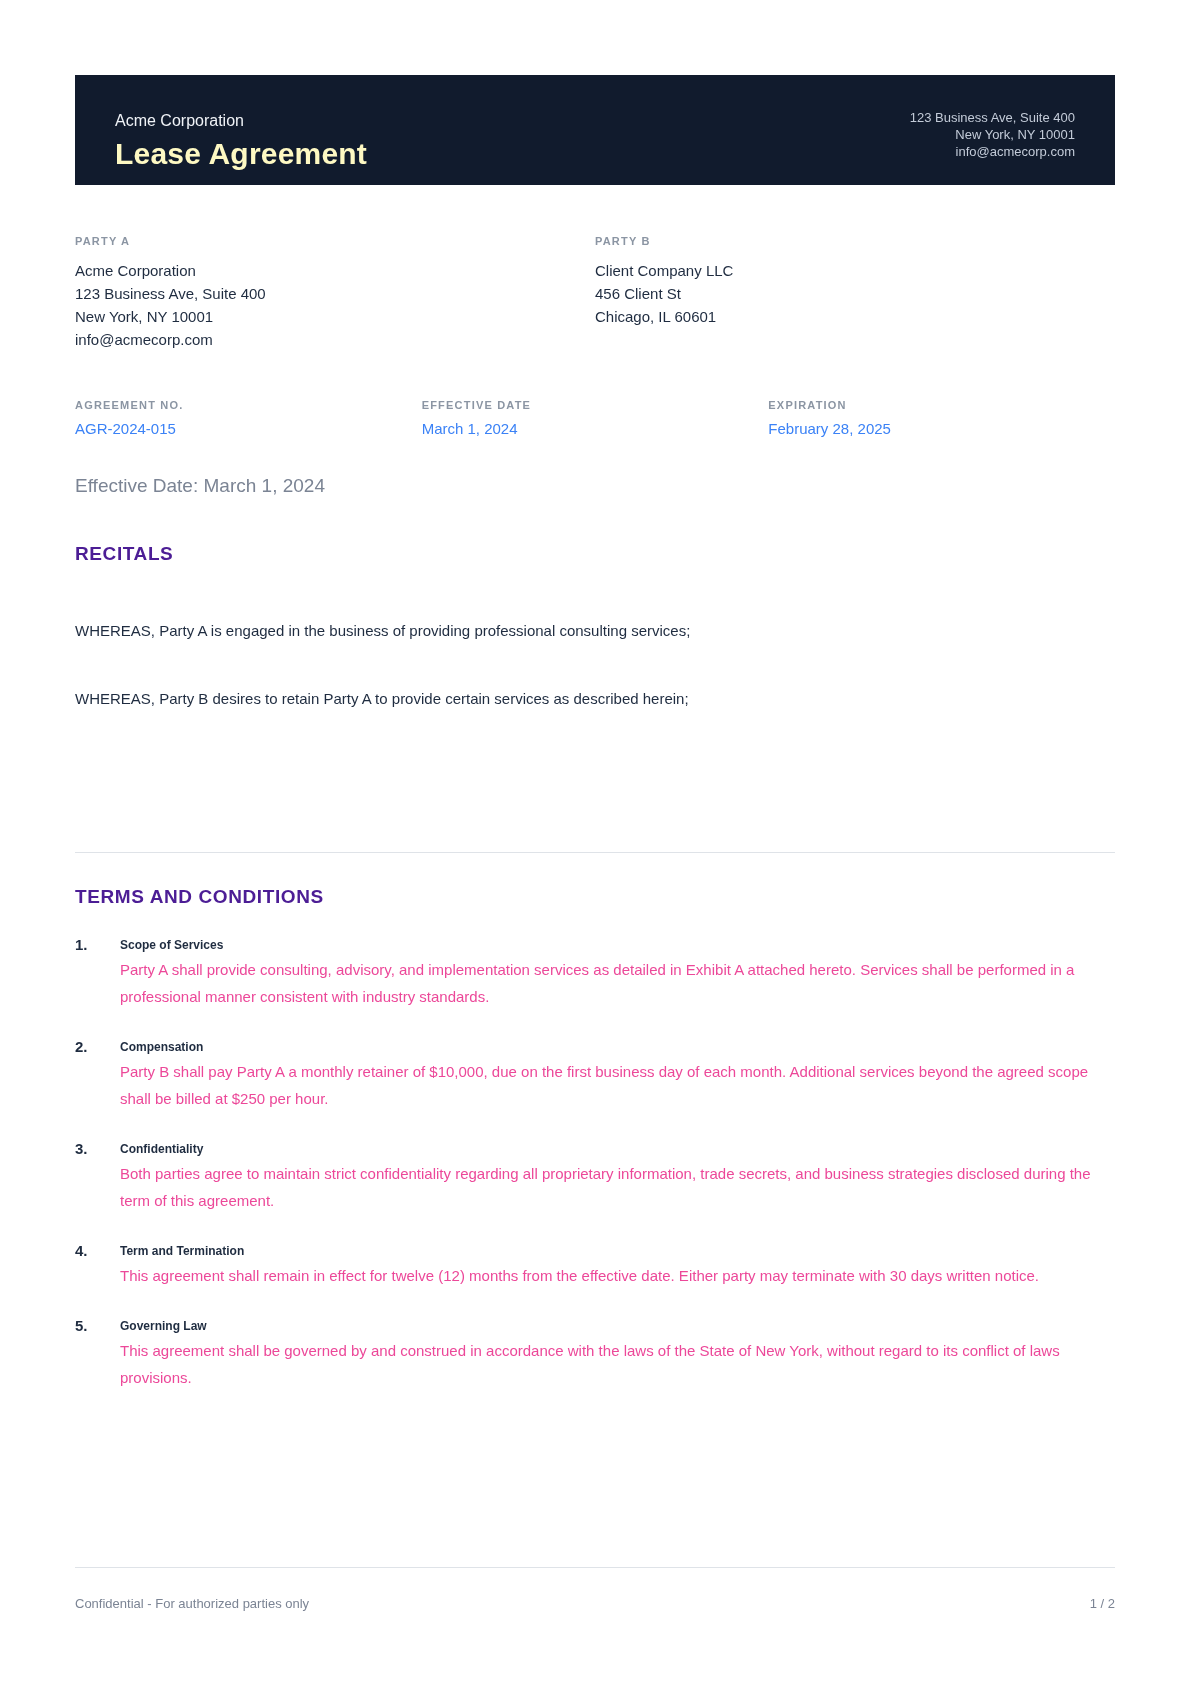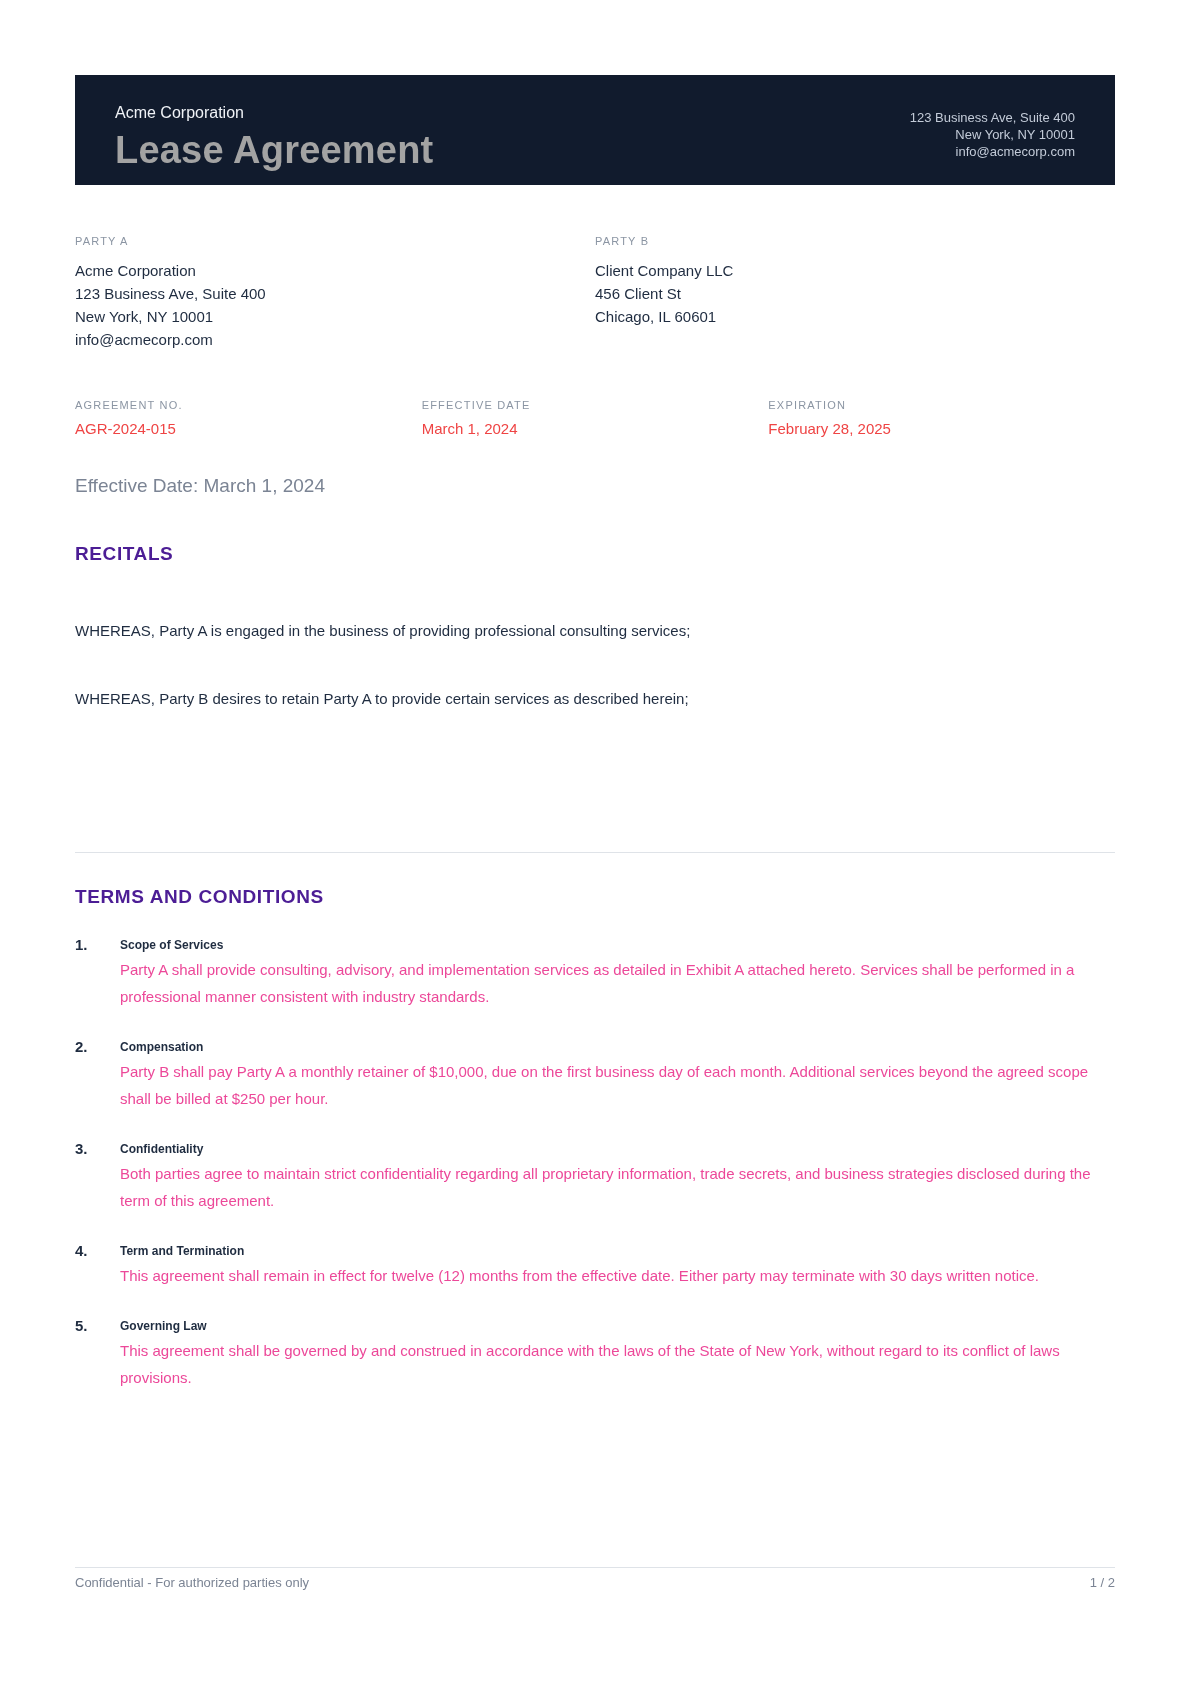--- a/index.html
+++ b/index.html
@@ -19,38 +19,38 @@
   .doc-header {
     margin-top: 75px;
     height: 110px;
     background: #111b2d;
     padding: 32px 40px 16px 40px;
     display: flex;
     justify-content: space-between;
   }
   .doc-header .left { display: flex; flex-direction: column; justify-content: flex-end; }
   .company-name { color: #f0f3f7; font-size: 16px; margin-bottom: 9px; }
-  .doc-title { color: #a3a3a3; font-size: 38px; font-weight: bold; line-height: 1; letter-spacing: 0.2px; }
+  .doc-title { color: #fef9c3; font-size: 30px; font-weight: bold; line-height: 1; letter-spacing: 0.2px; }
   .header-address { text-align: right; font-size: 13px; line-height: 17px; color: #c3cbd8; padding-top: 2px; }
 
   
   .parties { margin-top: 50px; display: grid; grid-template-columns: 1fr 1fr; }
   .field-label {
     font-size: 11px;
     letter-spacing: 1.2px;
     color: #8b95a3;
-    font-weight: normal;
+    font-weight: bold;
     text-transform: uppercase;
     margin-bottom: 12px;
   }
   .party-line { font-size: 15px; line-height: 23px; color: #1f2c40; }
 
   
   .meta-row { margin-top: 48px; display: grid; grid-template-columns: 1fr 1fr 1fr; }
-  .meta-value { font-size: 15px; margin-top: 0px; color: #ef4444; }
+  .meta-value { font-size: 15px; margin-top: 0px; color: #3b82f6; }
   .meta-row .field-label { margin-bottom: 9px; }
 
   
   .effective-note { margin-top: 38px; font-size: 19px; color: #7b8494; }
 
   
   .section-heading {
     font-size: 19px;
     font-weight: bold;
     color: #4c1d95;
@@ -71,21 +71,21 @@
   .term-title { font-size: 12px; font-weight: bold; color: #1f2c40; line-height: 22px; }
   .term-body { font-size: 15px; color: #ec4899; line-height: 27px; margin-top: 0px; }
 
   
   .doc-footer {
     position: absolute;
     top: 1567px;
     left: 75px;
     right: 75px;
     border-top: 1px solid #dfe3e8;
-    padding-top: 7px;
+    padding-top: 28px;
     display: flex;
     justify-content: space-between;
     font-size: 13px;
     color: #7b8494;
   }
 </style>
 </head>
 <body>
 
 <div class="page">

